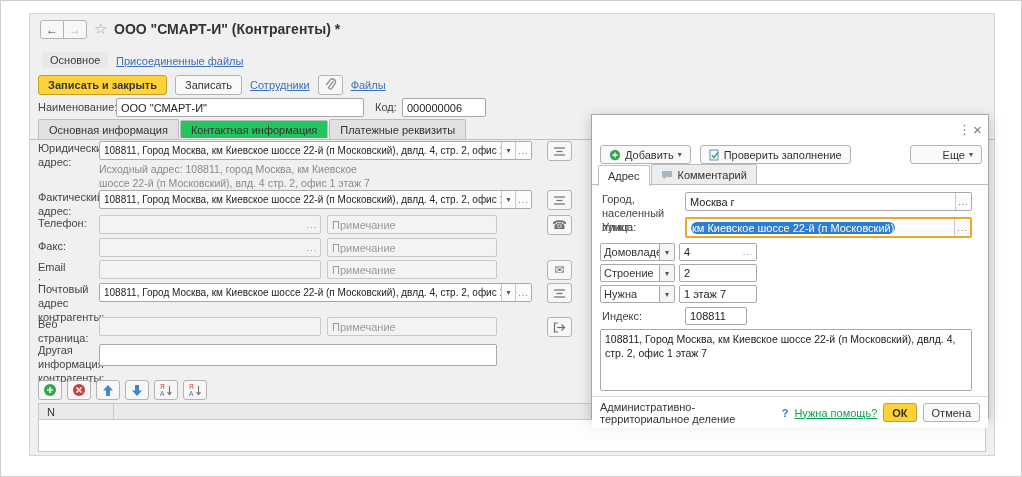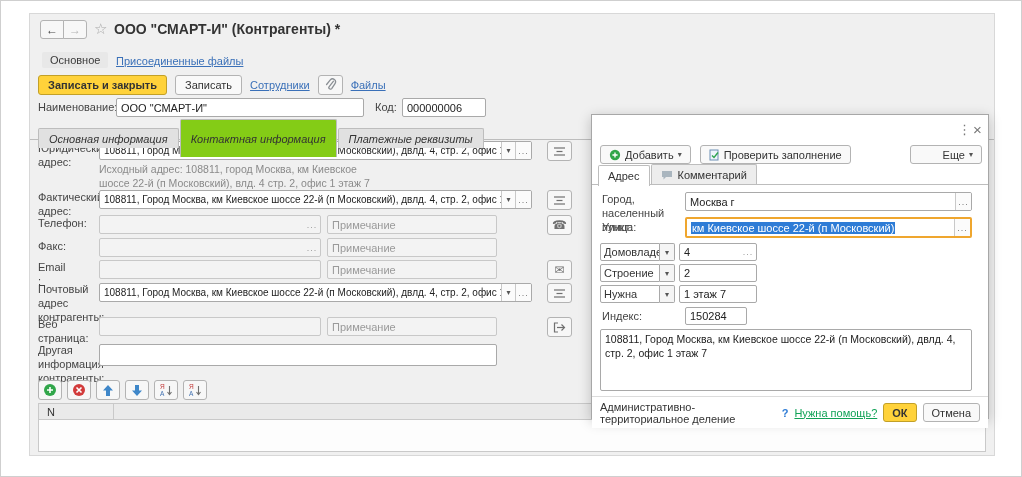--- a/index.html
+++ b/index.html
@@ -61,23 +61,23 @@
 
   .ibtn {
     width:25px; height:20px; background:#f7f7f7; border:1px solid #b3b3b3; border-radius:3px;
     display:inline-flex; align-items:center; justify-content:center; cursor:pointer; color:#666; font-size:12px;
   }
 
   
   .ftab {
     display:inline-flex; align-items:center; height:20px; padding:0 10px; margin-right:1px;
     background:#e1e1e1; border:1px solid #bdbdbd; border-bottom:none; border-radius:2px 2px 0 0;
-    cursor:pointer; position:relative; color:#333;font-style:italic;
-  }
-  .ftab.active { background:#84cc16; height:38px; z-index:3; }
+    cursor:pointer; position:relative; color:#333;
+  }
+  .ftab.active { background:#22c55e; height:18px; z-index:3; }
   .panel { position:absolute; left:0; top:125px; width:964px; height:316px; border-top:1px solid #bdbdbd; background:#f0f0f0; z-index:1; }
 
   
   .tbtn {
     width:24px; height:20px; background:#f7f7f7; border:1px solid #b3b3b3; border-radius:3px;
     display:inline-flex; align-items:center; justify-content:center; cursor:pointer;
   }
 
   
   .thead { display:flex; background:#eaeaea; border:1px solid #c9c9c9; height:17px; align-items:center; }
@@ -99,21 +99,21 @@
   .dtab.active { background:#fff; height:21px; z-index:3; }
   .dpanel { position:absolute; left:0; top:69px; width:396px; height:212px; border-top:1px solid #bdbdbd; background:#fff; z-index:1; }
 
   .combo { display:flex; height:18px; }
   .combo .ctext { width:60px; border:1px solid #a9a9a9; border-radius:2px 0 0 2px; padding:0 3px;
      white-space:nowrap; overflow:hidden; background:#fff; display:flex; align-items:center; }
   .combo .cdd { width:15px; border:1px solid #a9a9a9; border-left:none; border-radius:0 2px 2px 0;
      background:#f5f5f5; display:flex; align-items:center; justify-content:center; font-size:8px; color:#555; cursor:pointer; }
 
   .fld.focus { border:2px solid #efa62e; height:21px; }
-  .sel { background:#2e7cd6; color:#fff; padding:0 1px; }
+  .sel { background:#2e7cd6; color:#fff; padding:0 1px;border-radius:6px; }
 
   .dtextarea {
     border:1px solid #a9a9a9; border-radius:2px; background:#fff; padding:2px 4px;
     font-size:10.5px; line-height:1.35; color:#222; overflow:hidden;
   }
   .dfoot {
     position:absolute; left:0; top:281px; width:396px; height:32px;
     border-top:1px solid #dcdcdc; display:flex; align-items:center; padding:0 8px; gap:6px; background:#fff;
   }
   .qmark { color:#2e7cd6; font-weight:bold; cursor:pointer; }
@@ -365,21 +365,21 @@
   <div class="abs combo" style="left:8px; top:170px; z-index:2;">
     <span class="ctext">Нужна</span>
     <span class="cdd">▾</span>
   </div>
   <div class="abs fld" style="left:87px; top:170px; width:78px; height:18px; z-index:2;">
     <span class="val" style="font-size:11px;">1 этаж 7</span>
   </div>
 
   <span class="abs lbl" style="left:10px; top:195px; z-index:2;">Индекс:</span>
   <div class="abs fld" style="left:93px; top:192px; width:62px; height:18px; z-index:2;">
-    <span class="val" style="font-size:11px;">150284</span>
+    <span class="val" style="font-size:11px;">108811</span>
   </div>
 
   <div class="abs dtextarea" style="left:8px; top:214px; width:372px; height:62px; z-index:2;">108811, Город Москва, км Киевское шоссе 22-й (п Московский), двлд. 4, стр. 2, офис 1 этаж 7</div>
 
   <div class="dfoot">
     <span>Административно-территориальное деление</span>
     <span class="qmark">?</span>
     <span class="glink" style="margin-left:auto;">Нужна помощь?</span>
     <span class="btn small yellow">ОК</span>
     <span class="btn small">Отмена</span>

